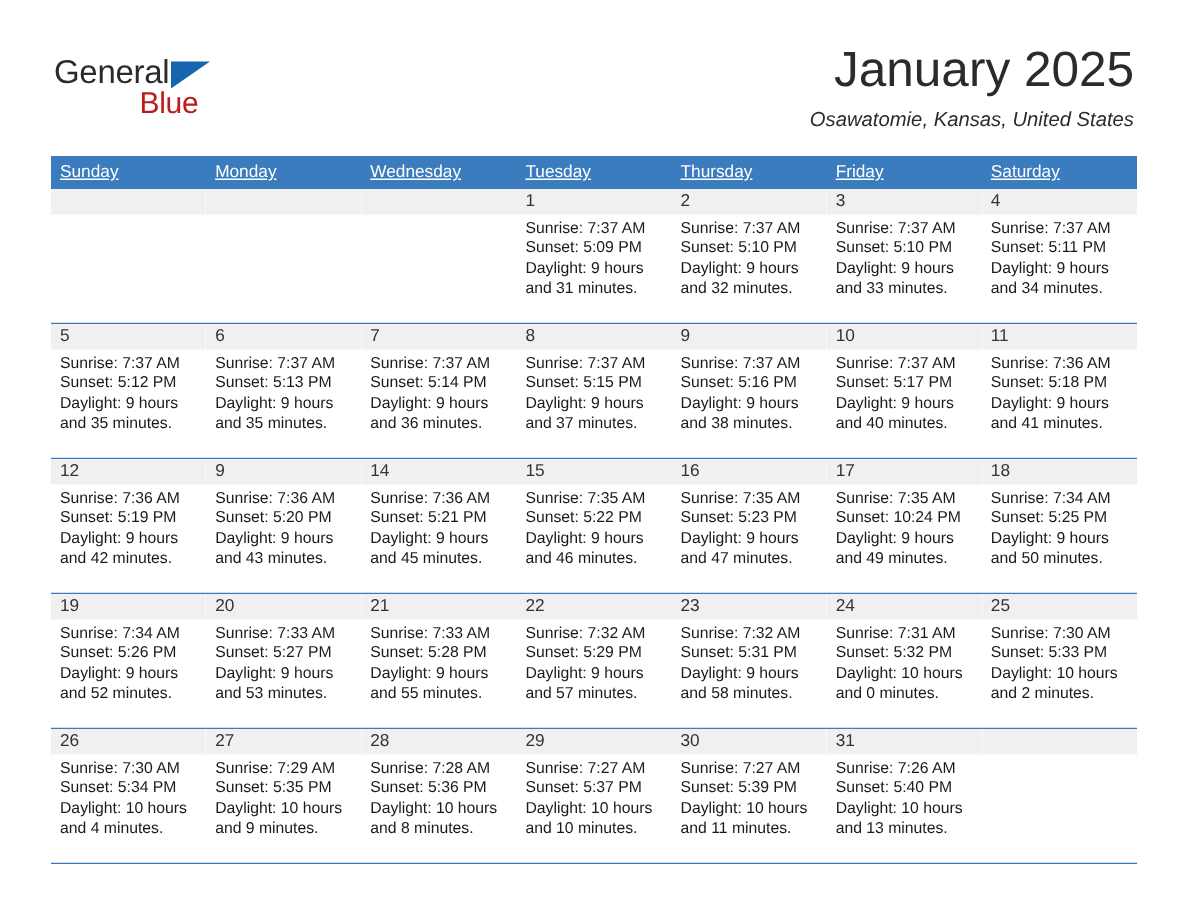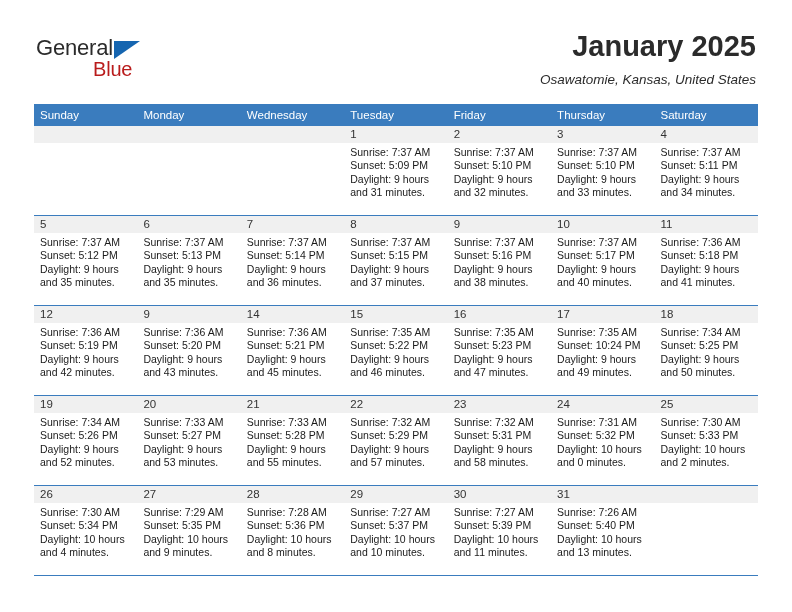--- a/index.html
+++ b/index.html
@@ -67,24 +67,24 @@
     font-family: "Liberation Sans", sans-serif;
   }
 
   .title-block {
     position: absolute;
     right: 36px;
     top: 30px;
     text-align: right;
   }
   .cal-title {
-    font-size: 29px;
+    font-size: 33px;
     line-height: 32px;
     color: #2b2b2b;
-    font-weight: bold;
+    font-weight: normal;
     white-space: nowrap;
   }
   .cal-subtitle {
     margin-top: 10px;
     font-size: 13.5px;
     line-height: 16px;
     color: #2b2b2b;
     white-space: nowrap;
     font-style: italic;
   }
@@ -103,20 +103,21 @@
   }
   .weekday {
     flex: 1 1 0;
     color: #ffffff;
     font-size: 11.5px;
     line-height: 22px;
     padding-left: 6px;
     box-sizing: border-box;
     white-space: nowrap;
     overflow: hidden;
+    text-decoration: underline;
   }
   .week {
     display: flex;
     border-top: 1px solid #3a7cbe;
     height: 89px;
   }
   .week:first-of-type {
     border-top: none;
   }
   .day {
@@ -169,22 +170,22 @@
     </div>
 
   </div>
 
   <div class="calendar">
     <div class="weekdays">
         <div class="weekday">Sunday</div>
         <div class="weekday">Monday</div>
         <div class="weekday">Wednesday</div>
         <div class="weekday">Tuesday</div>
+        <div class="weekday">Thursday</div>
         <div class="weekday">Friday</div>
-        <div class="weekday">Thursday</div>
         <div class="weekday">Saturday</div>
       </div>
     <div id="weeks-container">
         <div class="week">
           <div class="day empty">
             <div class="day-head"></div>
           </div>
           <div class="day empty">
             <div class="day-head"></div>
           </div>

